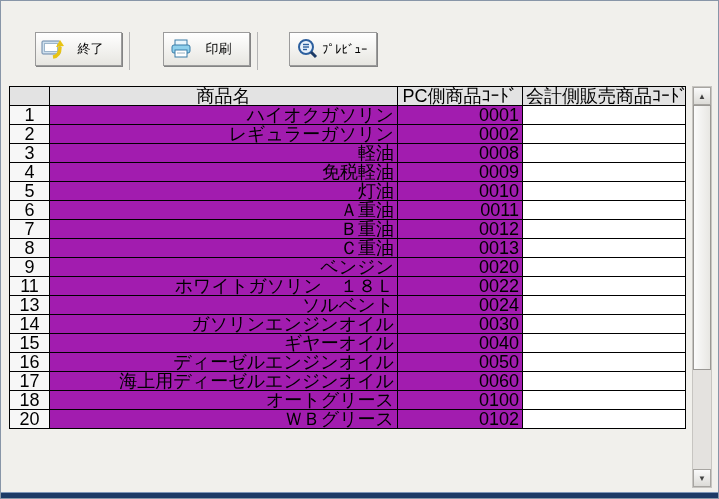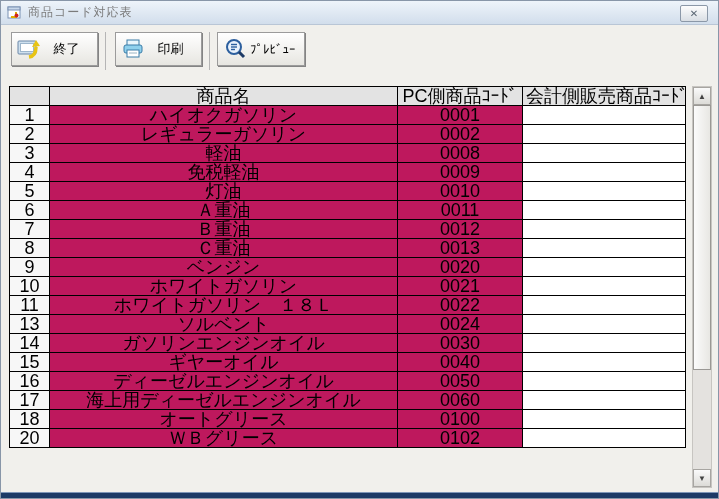--- a/index.html
+++ b/index.html
@@ -25,42 +25,42 @@
   }
   
   .toolbar {
     position:absolute; top:25px; left:0; right:0; height:60px;
     display:flex; align-items:flex-start; padding:6px 0 0 10px;
   }
   .tb-btn {
     height:34px; min-width:87px; display:flex; align-items:center;
     padding:0 8px 0 4px; background:linear-gradient(#ffffff,#e7e6e1);
     border:1px solid #9b9b9b; box-shadow:1px 1px 0 #848484;
-    font-size:13px; color:#000; cursor:pointer;
+    font-size:13px; color:#000; cursor:pointer;margin-left:24px;
   }
   .tb-btn .lbl { flex:1; text-align:center; white-space:nowrap; }
   .tb-sep { width:1px; height:38px; background:#b5b5b5; margin:0 7px; }
   .tb-gap { width:2px; }
   
   table.grid {
     position:absolute; top:85px; left:8px;
     border-collapse:collapse; table-layout:fixed; width:676px;
     font-size:18px;
   }
   table.grid col.c-no  { width:40px; }
   table.grid col.c-nm  { width:348px; }
   table.grid col.c-pc  { width:125px; }
   table.grid col.c-ac  { width:163px; }
   table.grid th, table.grid td {
     border:1px solid #000; height:18px; overflow:hidden; white-space:nowrap;
     font-weight:normal; padding:0 3px; line-height:18px;
   }
   table.grid th { background:#e3e3e3; text-align:center; }
   td.td-no  { background:#f7f7f7; text-align:center; padding:0; }
-  td.td-name, td.td-pc { background:#be185d; text-align:center; }
+  td.td-name, td.td-pc { background:#a21caf; text-align:right; }
   td.td-acc { background:#ffffff; }
   
   .vscroll {
     position:absolute; top:85px; left:691px; width:20px; height:402px;
     background:#e4e2df; border:1px solid #c7c5c1;
   }
   .vs-btn {
     position:absolute; left:0; width:18px; height:18px;
     background:linear-gradient(#fafafa,#dcdbd7); border:1px solid #a7a5a1;
     font-size:8px; color:#444; display:flex; align-items:center; justify-content:center;
@@ -78,32 +78,20 @@
     position:absolute; left:0; right:0; bottom:0; height:6px;
     background:#1c3a66; border-top:1px solid #7e96b8;
   }
   .icon { flex:0 0 auto; display:block; }
 </style>
 </head>
 <body>
 
 <div class="window">
 
-  <div class="titlebar">
-    <svg class="icon" width="15" height="14" viewBox="0 0 15 14">
-      <rect x="1" y="1" width="12" height="11" fill="#ffffff" stroke="#7a91b4"></rect>
-      <rect x="1" y="1" width="12" height="3" fill="#c8d8ea" stroke="#7a91b4"></rect>
-      <path d="M4 11 L9 11 L9 6" stroke="#e0ac00" fill="none" stroke-width="2"></path>
-      <circle cx="9.5" cy="9.5" r="2" fill="#cc2222"></circle>
-    </svg>
-    <span class="title">商品コード対応表</span>
-    <div class="close-btn">
-      <span>✕</span>
-    </div>
-  </div>
 
   <div class="toolbar">
     <div class="tb-btn">
       <svg class="icon" width="28" height="24" viewBox="0 0 28 24">
         <rect x="2" y="4" width="18" height="13" rx="1" fill="#cfe0ee" stroke="#6a87a8"></rect>
         <rect x="4.5" y="6.5" width="13" height="8" fill="#ffffff" stroke="#9db6cc"></rect>
         <path d="M13 20 q7 -1 7 -10" stroke="#e8c414" stroke-width="3.5" fill="none"></path>
         <path d="M20 3 l4 6 -8 1 z" fill="#e8c414"></path>
       </svg>
       <span class="lbl">終了</span>
@@ -202,26 +190,20 @@
           <td class="td-pc">0013</td>
           <td class="td-acc"></td>
         </tr>
         <tr>
           <td class="td-no">9</td>
           <td class="td-name">ベンジン</td>
           <td class="td-pc">0020</td>
           <td class="td-acc"></td>
         </tr>
         <tr>
-          <td class="td-no">10</td>
-          <td class="td-name">ホワイトガソリン</td>
-          <td class="td-pc">0021</td>
-          <td class="td-acc"></td>
-        </tr>
-        <tr>
           <td class="td-no">11</td>
           <td class="td-name">ホワイトガソリン　１８Ｌ</td>
           <td class="td-pc">0022</td>
           <td class="td-acc"></td>
         </tr>
         <tr>
           <td class="td-no">13</td>
           <td class="td-name">ソルベント</td>
           <td class="td-pc">0024</td>
           <td class="td-acc"></td>

